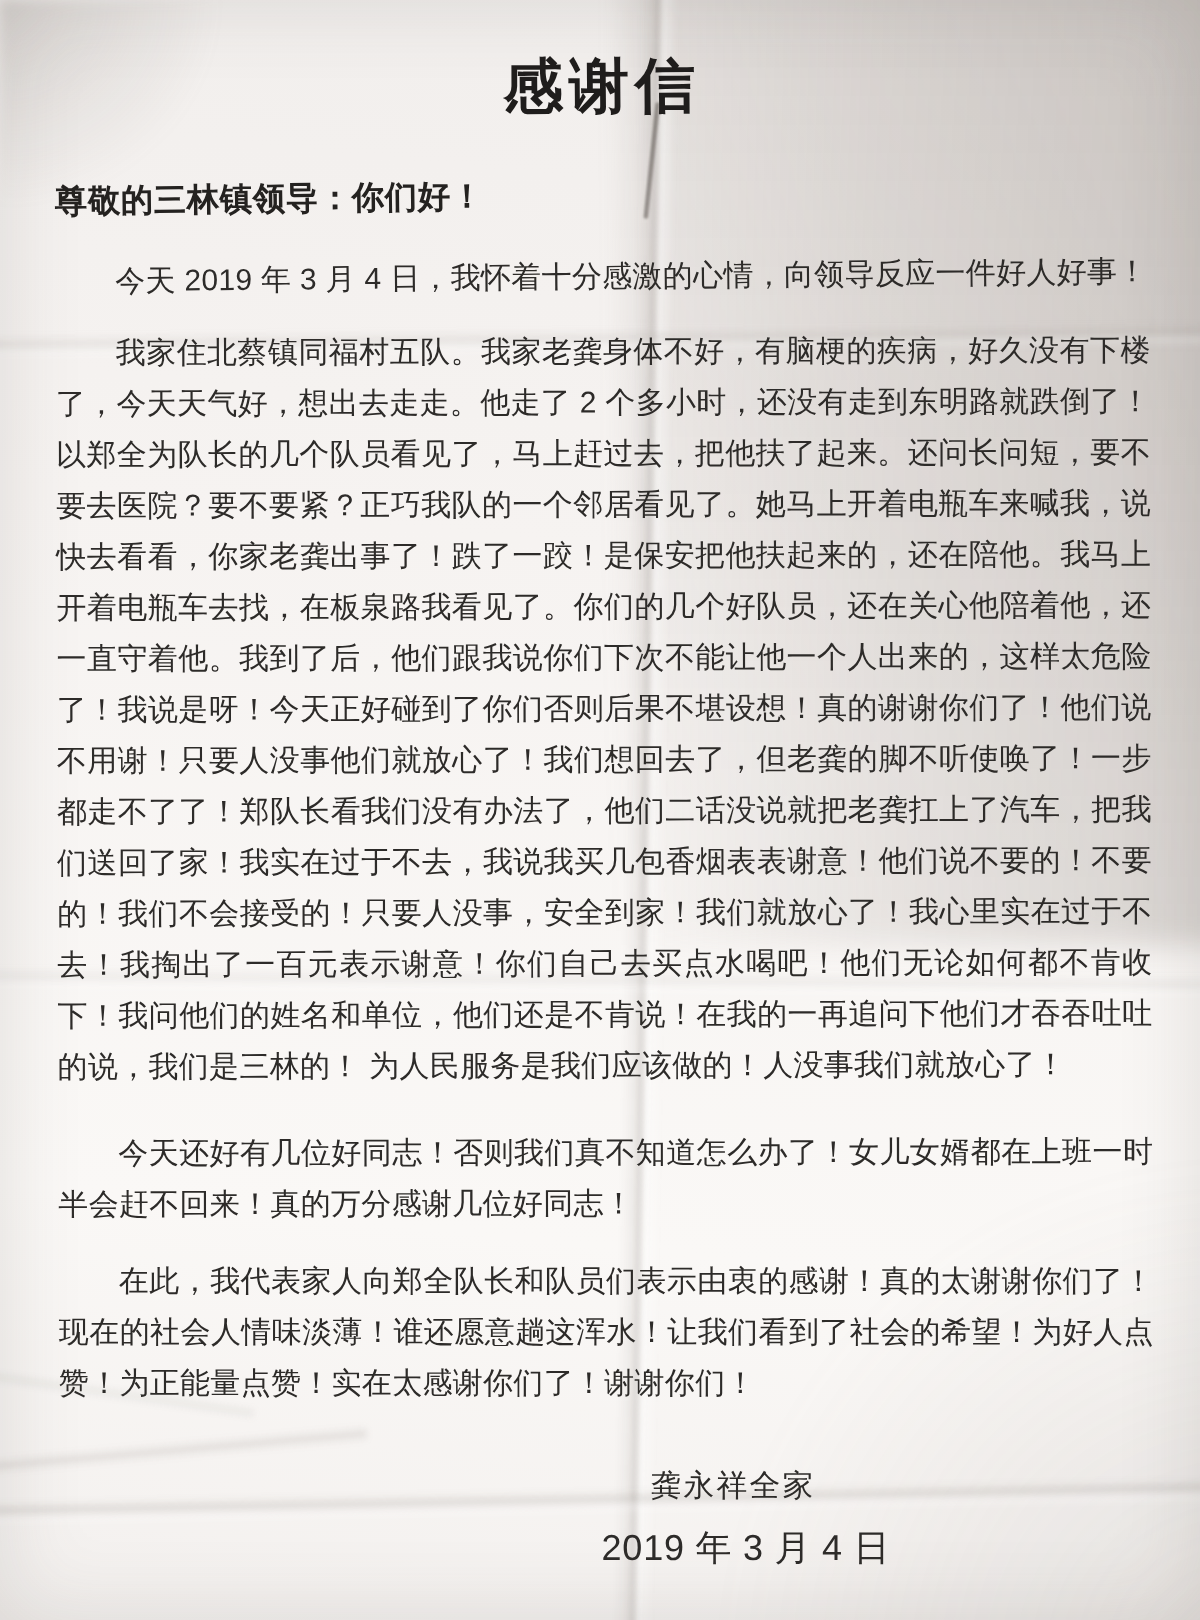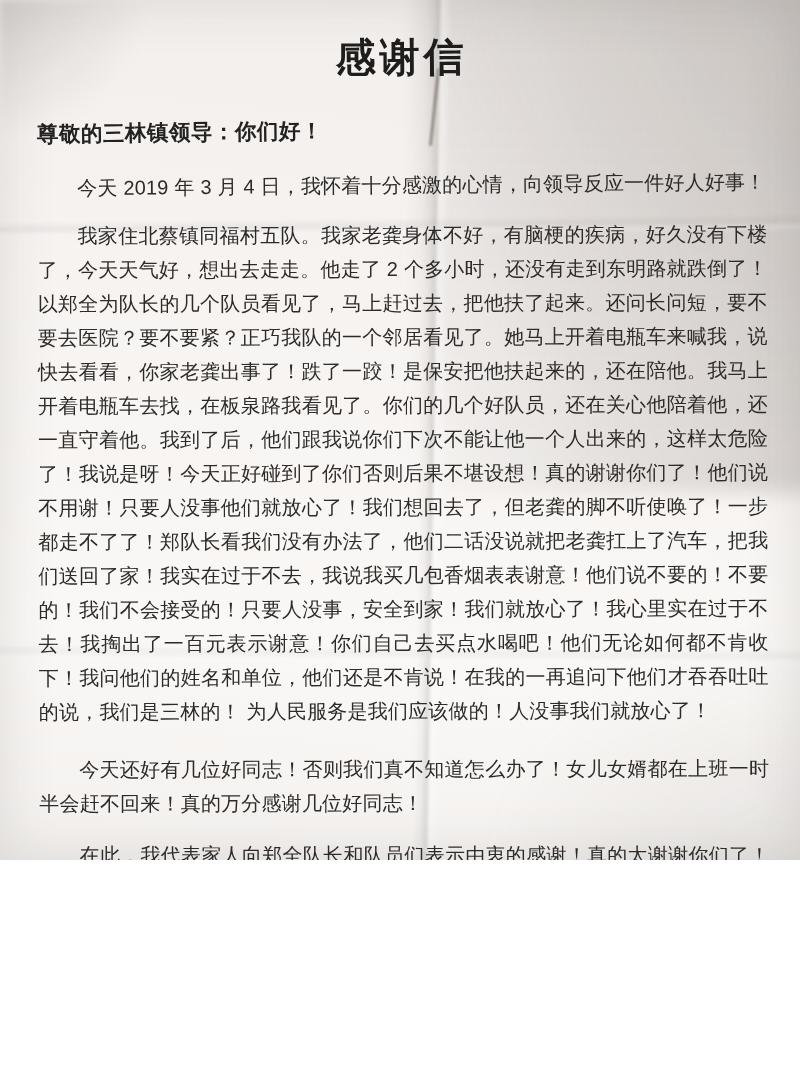--- a/index.html
+++ b/index.html
@@ -5,21 +5,21 @@
   * { box-sizing: border-box; }
   html, body { margin: 0; padding: 0; background: #ffffff; }
   body {
     width: 800px; height: 1080px;
     font-family: "Liberation Sans", "DejaVu Sans", sans-serif;
   }
 
   
   .photo {
     position: relative;
-    width: 800px; height: 860px;
+    width: 800px; height: 1080px;
     overflow: hidden;
     background: linear-gradient(186deg, #f1eeec 0%, #f6f3f1 35%, #faf8f6 75%, #f3f0ee 100%);
   }
   .photo .shade, .photo .crease { position: absolute; pointer-events: none; }
 
   .shade-top-right {
     top: -40px; left: 52%; right: -30px; height: 62%;
     background:
       linear-gradient(to right, rgba(131,120,113,0) 0%, rgba(131,120,113,0.13) 40%, rgba(120,110,103,0.26) 100%),
       linear-gradient(to bottom, rgba(131,120,113,0.14) 0%, rgba(131,120,113,0.05) 65%, rgba(131,120,113,0) 100%);
@@ -115,26 +115,25 @@
   .p3 { margin-top: 24px; transform: rotate(0.1deg); }
   .p4 { margin-top: 18px; transform: rotate(0.2deg); }
   .signature {
     margin-top: 36px;
     padding-left: 54%;
     font-size: 20.5px;
     letter-spacing: 1.5px;
     transform: rotate(0.3deg);
   }
   .date {
-    margin-top: 27px;
+    margin-top: 12px;
     padding-left: 49.5%;
-    font-size: 16px;
+    font-size: 24px;
     letter-spacing: 0.5px;
     transform: rotate(0.2deg);
-    text-align: center;
   }
 </style>
 </head>
 <body>
 
 <div class="photo">
 
   <div class="shade shade-top-right"></div>
   <div class="shade shade-top-left"></div>
   <div class="shade shade-bottom-right"></div>

